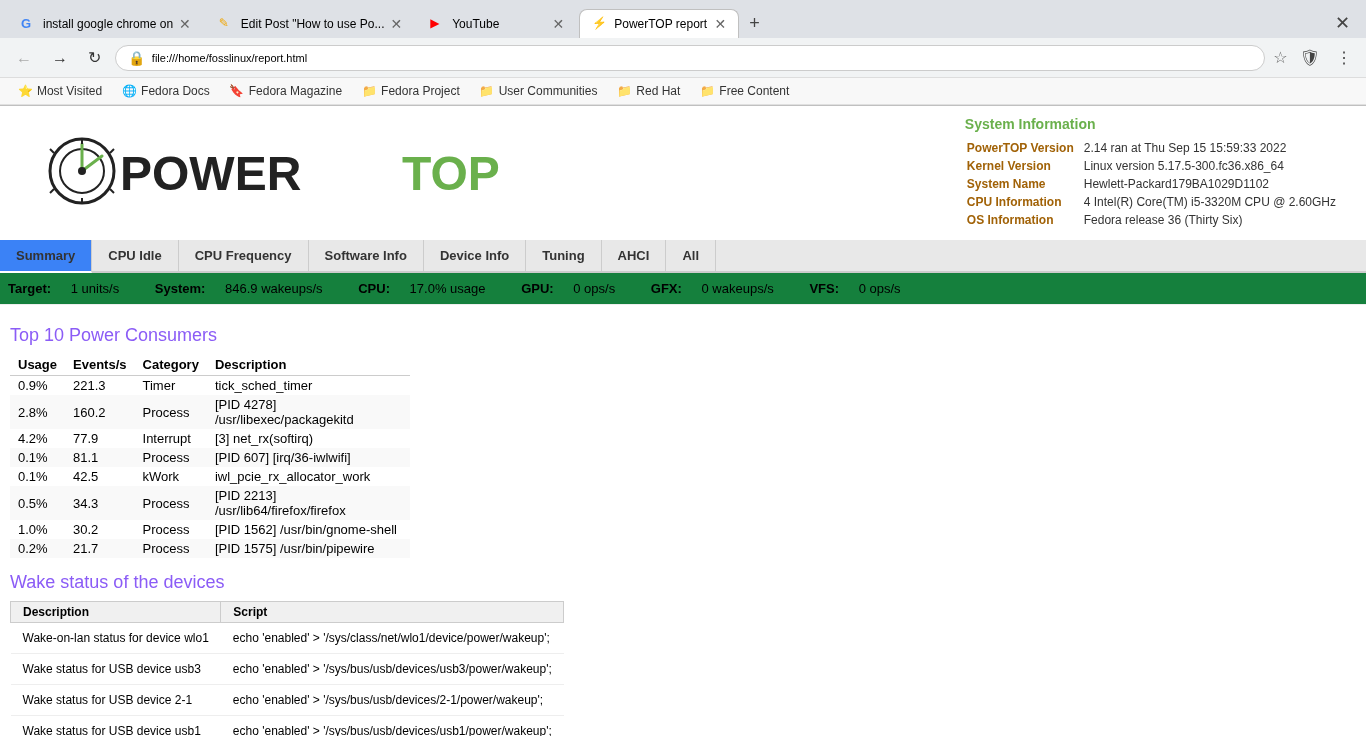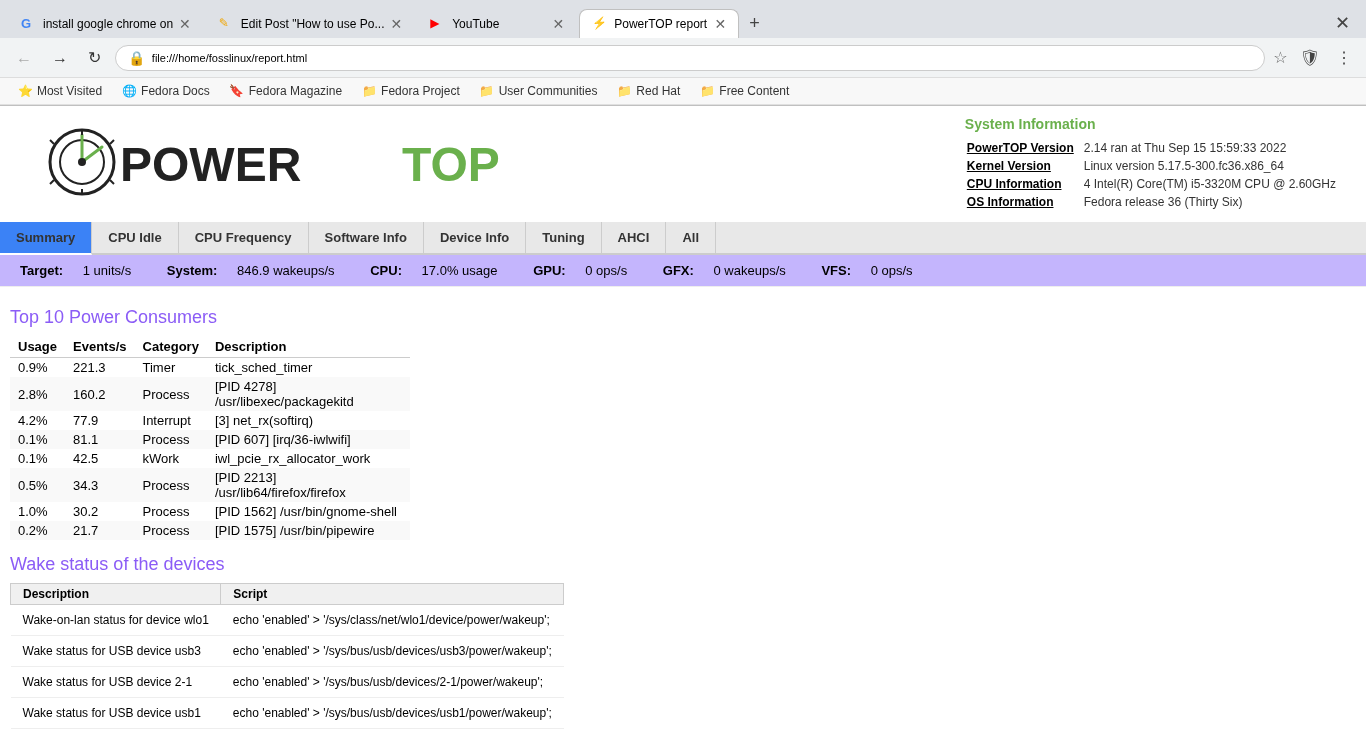--- a/index.html
+++ b/index.html
@@ -31,30 +31,30 @@
     .bm-icon { font-size: 12px; }
 
     
     .page-content { display: flex; flex-direction: column; }
 
     
     .site-header { display: flex; align-items: center; justify-content: space-between; padding: 10px 20px; background: #fff; }
     .system-info { font-size: 12px; }
     .system-info h3 { color: #6ab04c; font-size: 14px; margin-bottom: 6px; }
     .sys-info-table td { padding: 1px 8px 1px 0; vertical-align: top; }
-    .sys-info-label { font-weight: bold; color: #000000; white-space: nowrap; text-decoration: underline; }
+    .sys-info-label { font-weight: bold; color: #a16207; white-space: nowrap; }
     .sys-info-value { color: #333; }
 
     
     .nav-tabs { display: flex; background: #e8e8e8; border-bottom: 2px solid #ccc; padding: 0; }
     .nav-tab { padding: 8px 16px; cursor: pointer; font-size: 13px; font-weight: bold; color: #333; border: none; background: none; border-right: 1px solid #ccc; }
     .nav-tab.active { background: #3b82f6; border-bottom: 2px solid #fff; margin-bottom: -2px; }
 
     
-    .stats-bar { padding: 8px 20px; font-size: 13px; border-bottom: 1px solid #eee; background: #c4b5fd; }
+    .stats-bar { padding: 8px 8px; font-size: 13px; border-bottom: 1px solid #eee; background: #15803d; }
     .stats-bar span { margin-right: 16px; }
     .stats-label { font-weight: bold; }
 
     
     .main-content { padding: 10px 10px; background: #fff; }
 
     .section-title { color: #8b5cf6; font-size: 18px; font-weight: normal; margin: 10px 0 8px 0; }
 
     
     .data-table { border-collapse: collapse; width: 100%; max-width: 400px; font-size: 13px; }
@@ -173,20 +173,24 @@
       <h3>System Information</h3>
       <table class="sys-info-table">
         <tbody>
             <tr>
           <td class="sys-info-label">PowerTOP Version</td>
           <td class="sys-info-value">2.14 ran at Thu Sep 15 15:59:33 2022</td>
         </tr>
         <tr>
           <td class="sys-info-label">Kernel Version</td>
           <td class="sys-info-value">Linux version 5.17.5-300.fc36.x86_64</td>
+        </tr>
+        <tr>
+          <td class="sys-info-label">System Name</td>
+          <td class="sys-info-value">Hewlett-Packard179BA1029D1102</td>
         </tr>
         <tr>
           <td class="sys-info-label">CPU Information</td>
           <td class="sys-info-value">4 Intel(R) Core(TM) i5-3320M CPU @ 2.60GHz</td>
         </tr>
         <tr>
           <td class="sys-info-label">OS Information</td>
           <td class="sys-info-value">Fedora release 36 (Thirty Six)</td>
         </tr>
       </tbody>

